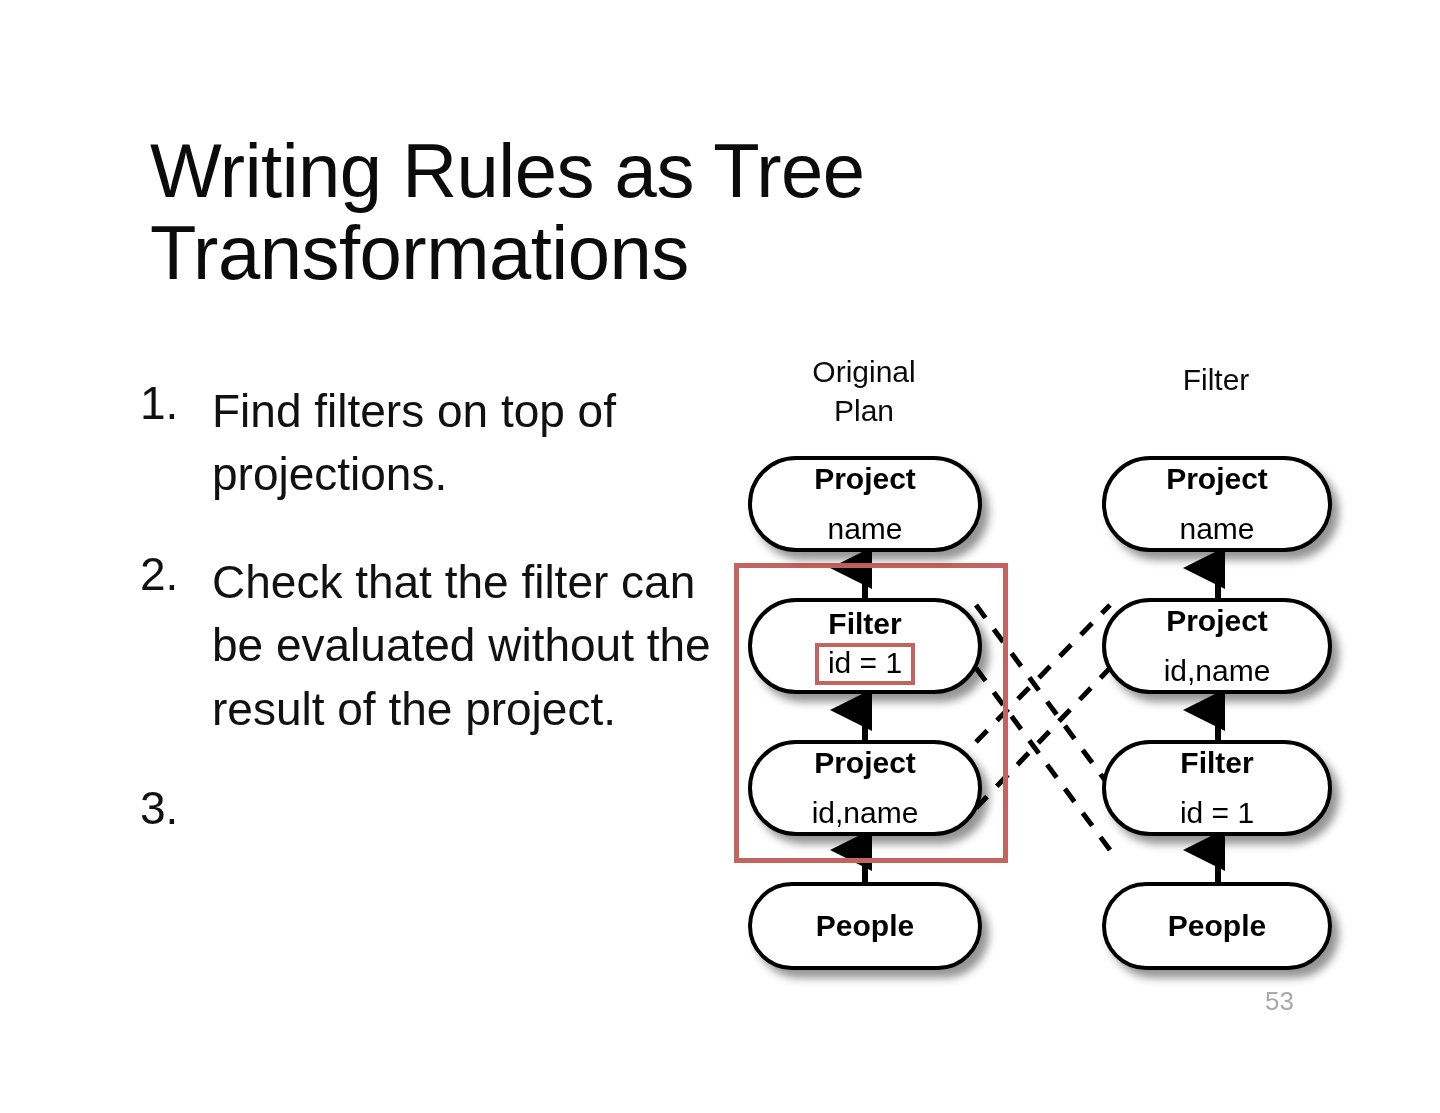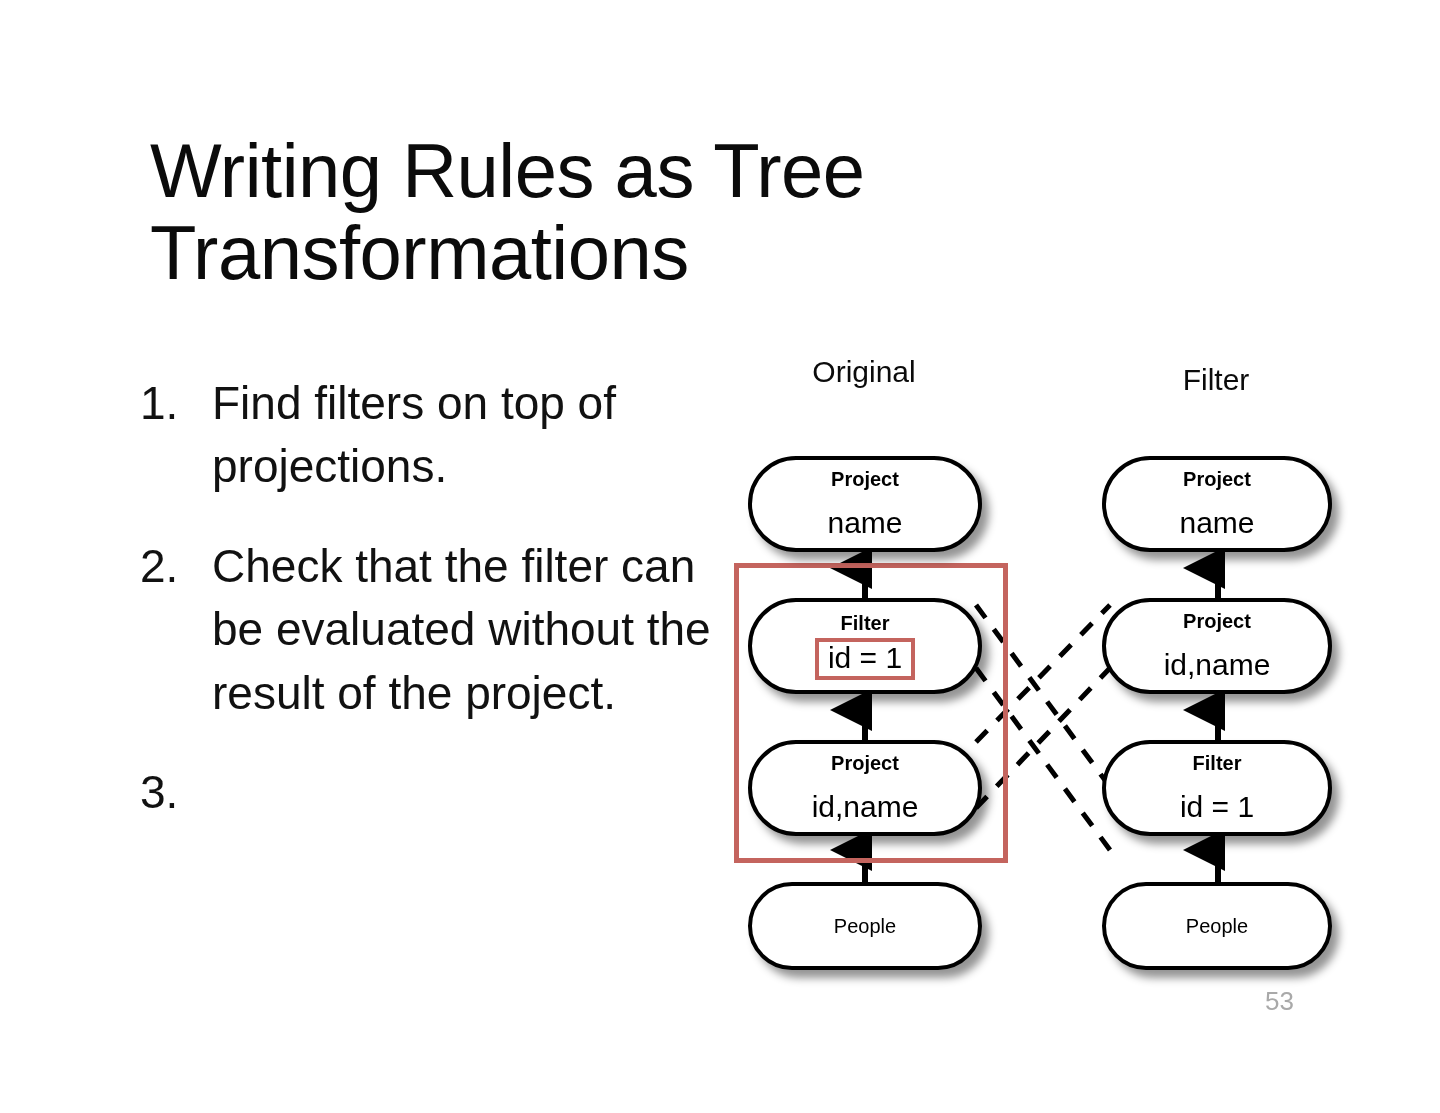--- a/index.html
+++ b/index.html
@@ -46,20 +46,21 @@
     width: 72px;
     flex: 0 0 72px;
     font-size: 46px;
     line-height: 1.38;
     color: #111111;
   }
   .step-text {
     font-size: 46px;
     line-height: 1.38;
     color: #111111;
+    margin-top: 8px;
   }
 
   
   .diagram {
     position: absolute;
     left: 700px;
     top: 350px;
     width: 700px;
     height: 680px;
   }
@@ -89,40 +90,40 @@
     border: 4px solid #000000;
     border-radius: 48px;
     display: flex;
     flex-direction: column;
     align-items: center;
     justify-content: center;
     box-shadow: 7px 8px 9px rgba(0,0,0,0.42);
     z-index: 3;
   }
   .node .n-title {
-    font-size: 20px;
+    font-size: 30px;
     font-weight: bold;
     line-height: 1.12;
     color: #000;
   }
   .node .n-sub {
     font-size: 30px;
     font-weight: 400;
     line-height: 1.12;
     color: #000;
     margin-top: 16px;
   }
   .node .n-sub.boxed {
     border: 4px solid #c4645e;
     padding: 0px 9px 2px 9px;
     margin-top: 3px;
     line-height: 1.06;
   }
   .node.single .n-title {
-    font-weight: 400;
+    font-weight: 700;
   }
 
   
   .highlight-box {
     position: absolute;
     box-sizing: border-box;
     border: 5px solid #c4645e;
     background: transparent;
     z-index: 1;
   }
@@ -155,20 +156,21 @@
   <div class="step">
     <div class="step-num">3.</div>
   </div>
 
 </div>
 
 <div class="diagram">
 
   <div class="col-caption cap-left">
     <div>Original</div>
+    <div>Plan</div>
   </div>
   <div class="col-caption cap-right">
     <div>Filter</div>
   </div>
 
   <div class="highlight-box" style="left:34px; top:213px; width:274px; height:300px;"></div>
 
   <svg width="700" height="680">
     <defs>
       <marker id="arrowUp" viewBox="0 0 12 12" refX="6" refY="10" markerWidth="7" markerHeight="7" orient="auto-start-reverse">

